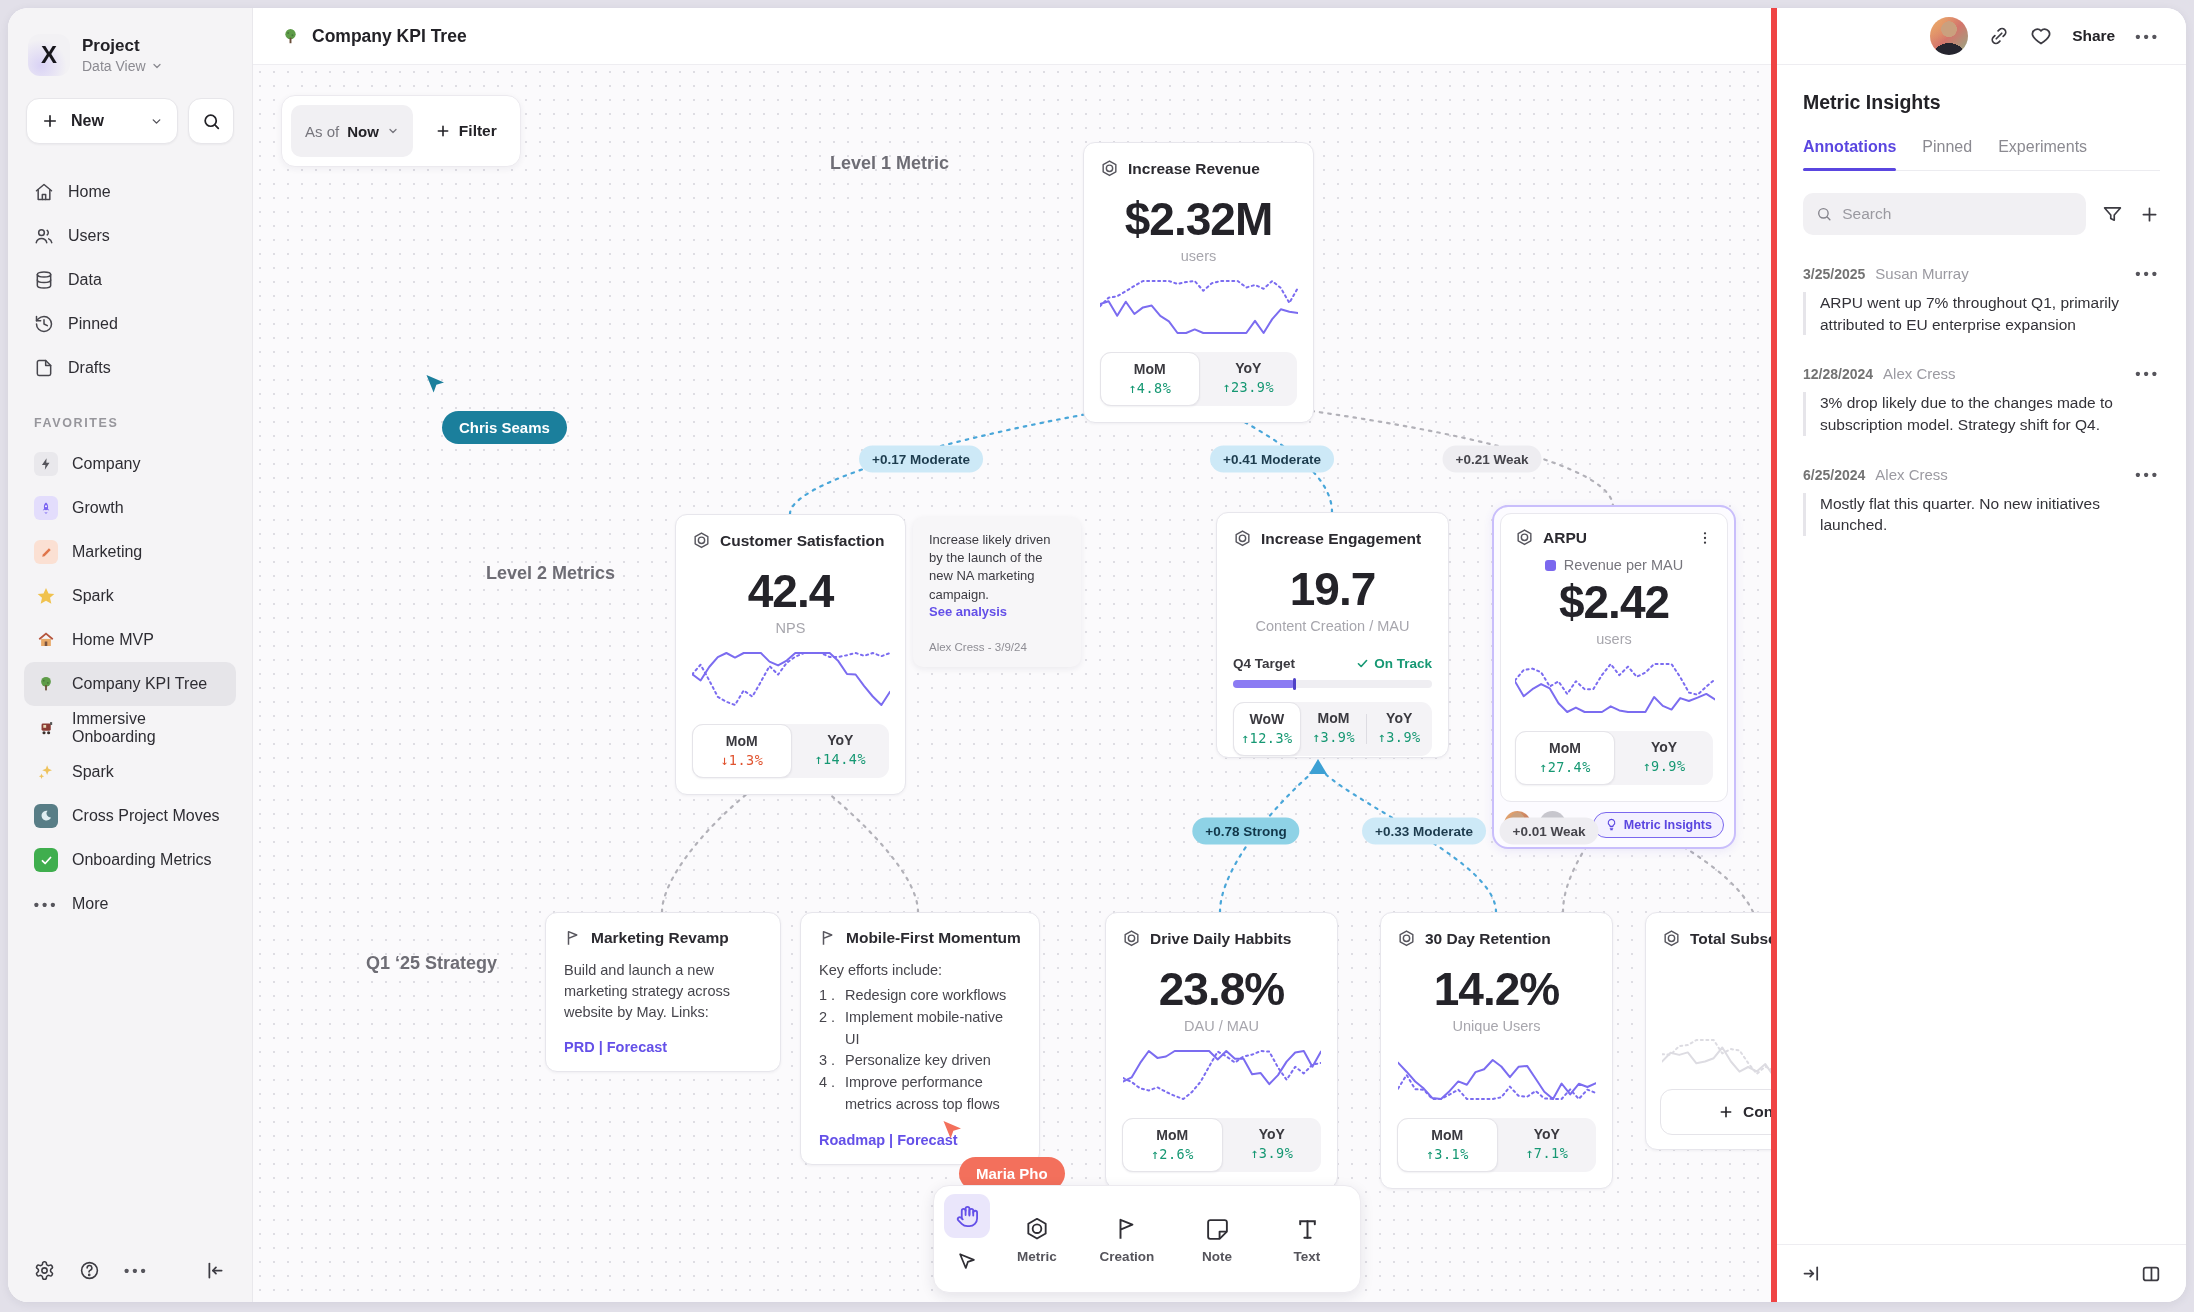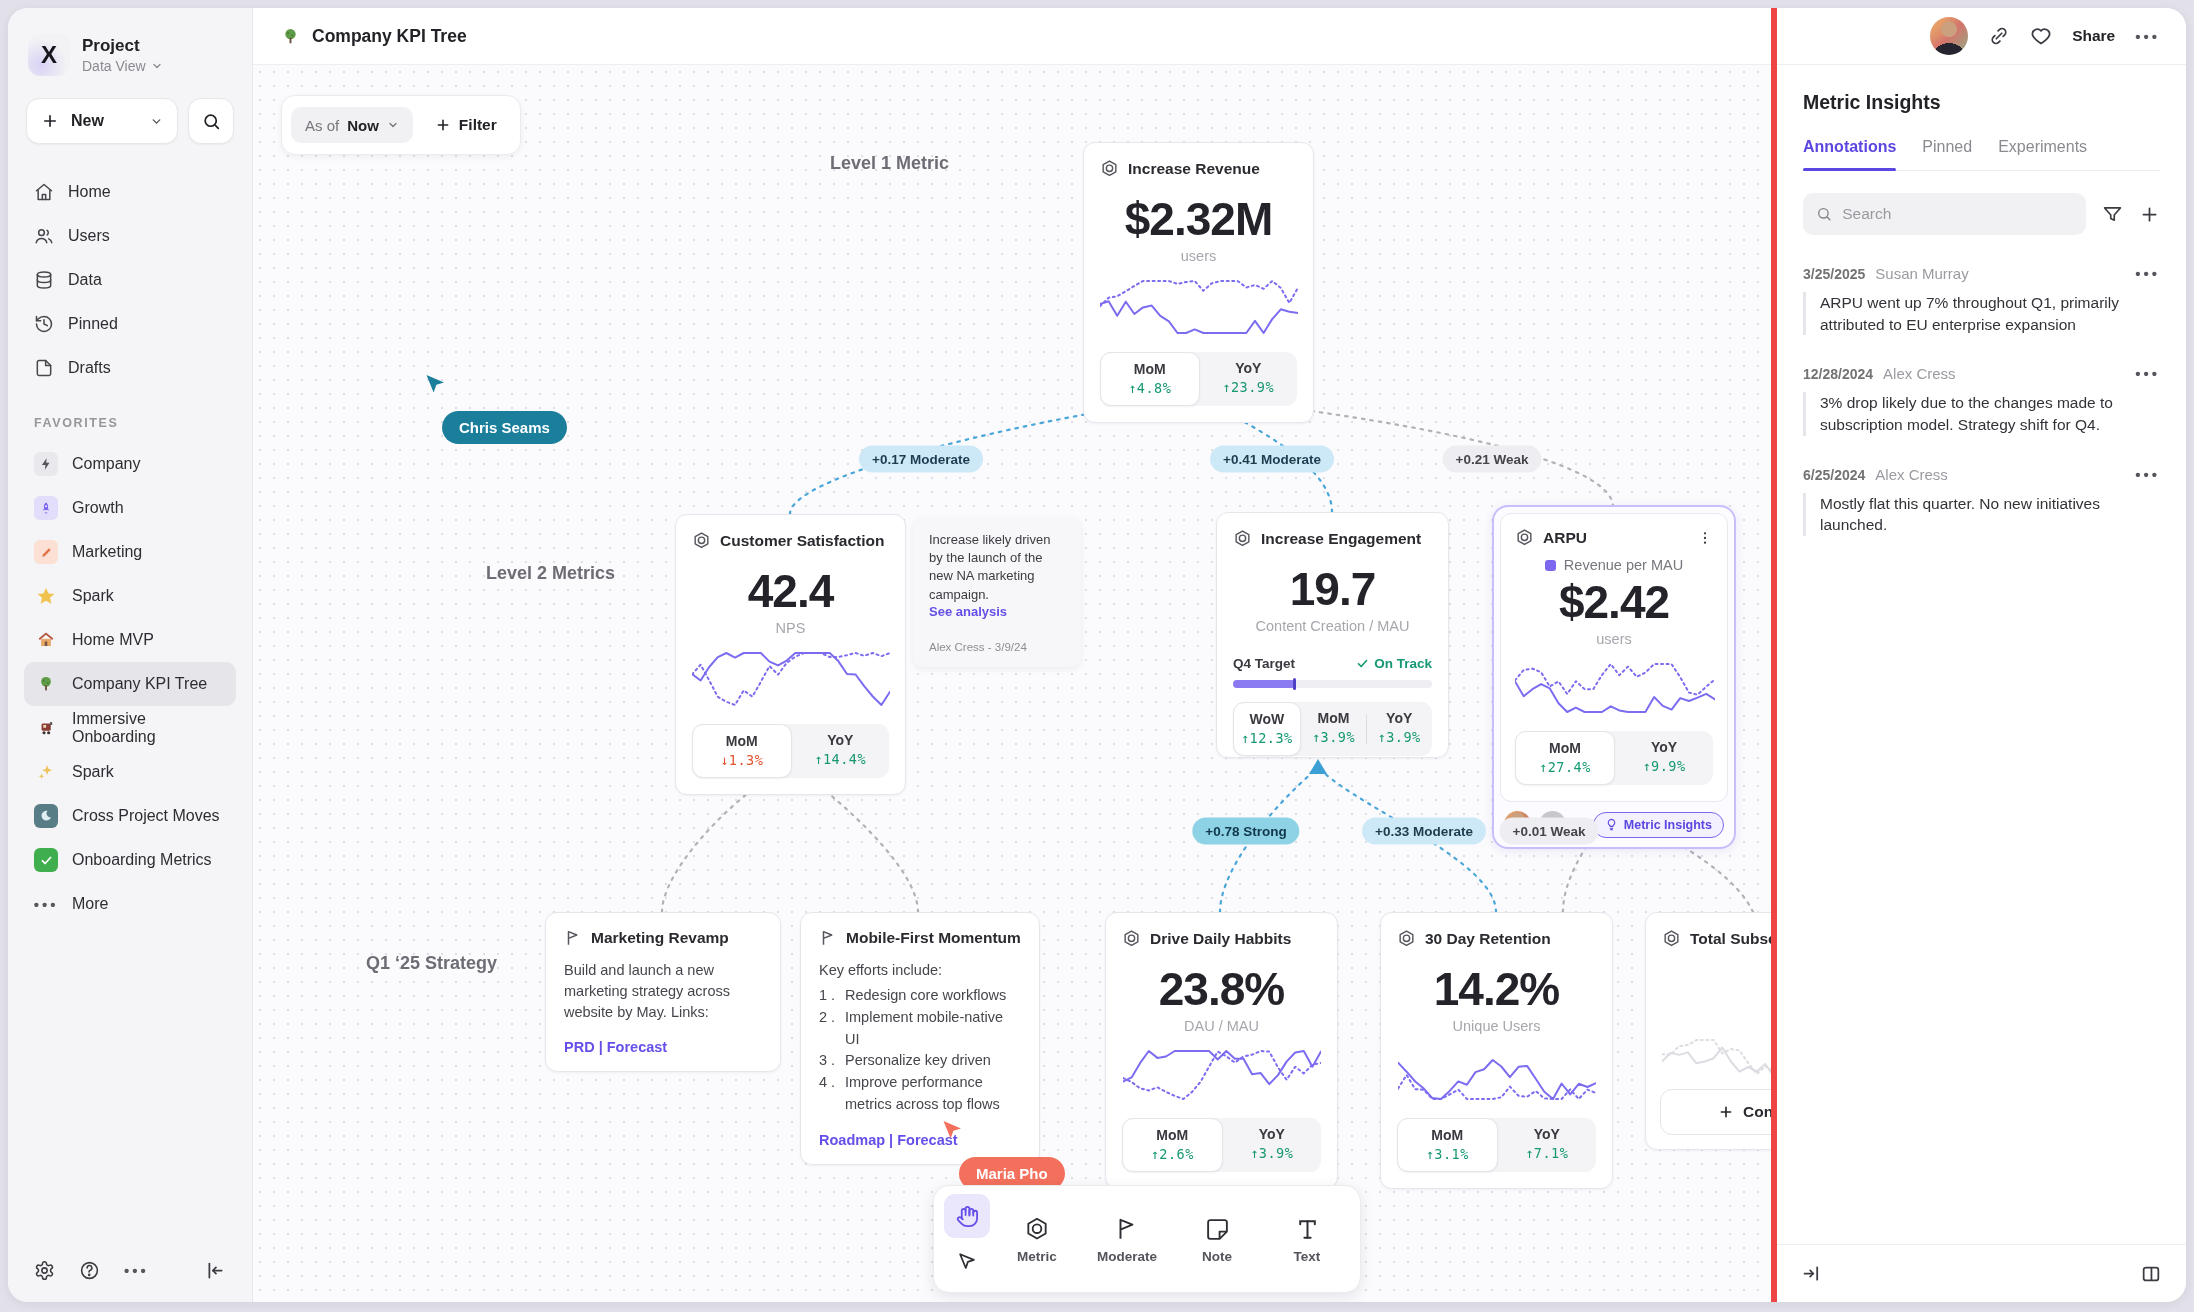--- a/index.html
+++ b/index.html
@@ -27,21 +27,21 @@
   .hdots { letter-spacing:3px; color:#56555c; font-size:15px; font-weight:bold; }
 
   
   .main { flex:1; display:flex; flex-direction:column; min-width:0; }
   .main-head { height:57px; background:#fff; border-bottom:1px solid #eeedf1; display:flex; align-items:center; gap:12px; padding:0 28px; flex:none; }
   .main-title { font-size:17.5px; font-weight:bold; color:#232227; }
   .canvas { position:relative; flex:1; background:#fbfafc; background-image:radial-gradient(#dedde3 1.3px, transparent 1.3px); background-size:14px 14px; overflow:hidden; }
   .abs { position:absolute; }
 
   .asof-wrap { left:28px; top:30px; background:#fff; border:1px solid #eceaef; border-radius:14px; box-shadow:0 2px 6px rgba(30,30,60,.06); display:flex; align-items:center; padding:9px; gap:8px; }
-  .asof-pill { background:#f1f0f3; border-radius:10px; height:36px; display:flex; align-items:center; gap:8px; padding:0 14px; cursor:pointer; }
+  .asof-pill { background:#f1f0f3; border-radius:10px; height:52px; display:flex; align-items:center; gap:8px; padding:0 14px; cursor:pointer; }
   .asof-pill .k { font-size:15px; color:#77767d; }
   .asof-pill .v { font-size:15px; font-weight:bold; color:#232227; }
   .filter-btn { display:flex; align-items:center; gap:8px; padding:0 14px; height:40px; font-size:15.5px; font-weight:bold; color:#232227; cursor:pointer; border-radius:10px; }
 
   .lvl-label { font-size:18px; font-weight:bold; color:#6e6d75; }
 
   .card { position:absolute; background:#fff; border:1px solid #e7e6ec; border-radius:12px; box-shadow:0 1px 3px rgba(25,25,55,.05); padding:16px; }
   .card-head { display:flex; align-items:center; gap:9px; }
   .card-head .micon { color:#57565e; display:flex; }
   .ctitle { font-size:15.5px; font-weight:bold; color:#2b2a30; white-space:nowrap; }
@@ -693,21 +693,21 @@
           <svg class="ic" width="26" height="26" viewBox="0 0 24 24" fill="none" stroke="currentColor" stroke-width="1.7">
               <polygon points="12,2.6 20,7.2 20,16.2 12,20.8 4,16.2 4,7.2" stroke-linejoin="round"></polygon>
               <circle cx="12" cy="11.7" r="4"></circle>
             </svg>
           <span class="tl">Metric</span>
         </div>
         <div class="tool">
           <svg class="ic" width="26" height="26" viewBox="0 0 24 24" fill="none" stroke="currentColor" stroke-width="1.8" stroke-linejoin="round">
               <path d="M6 21V3.5L17 8 6 12.5"></path>
             </svg>
-          <span class="tl">Moderate</span>
+          <span class="tl">Creation</span>
         </div>
         <div class="tool">
           <svg class="ic" width="25" height="25" viewBox="0 0 24 24" fill="none" stroke="currentColor" stroke-width="1.8" stroke-linejoin="round">
               <path d="M19 3H5a2 2 0 0 0-2 2v14a2 2 0 0 0 2 2h9l7-7V5a2 2 0 0 0-2-2z"></path>
               <path d="M14 21v-7h7"></path>
             </svg>
           <span class="tl">Note</span>
         </div>
         <div class="tool">
           <svg class="ic" width="25" height="25" viewBox="0 0 24 24" fill="none" stroke="currentColor" stroke-width="1.9" stroke-linecap="round">

